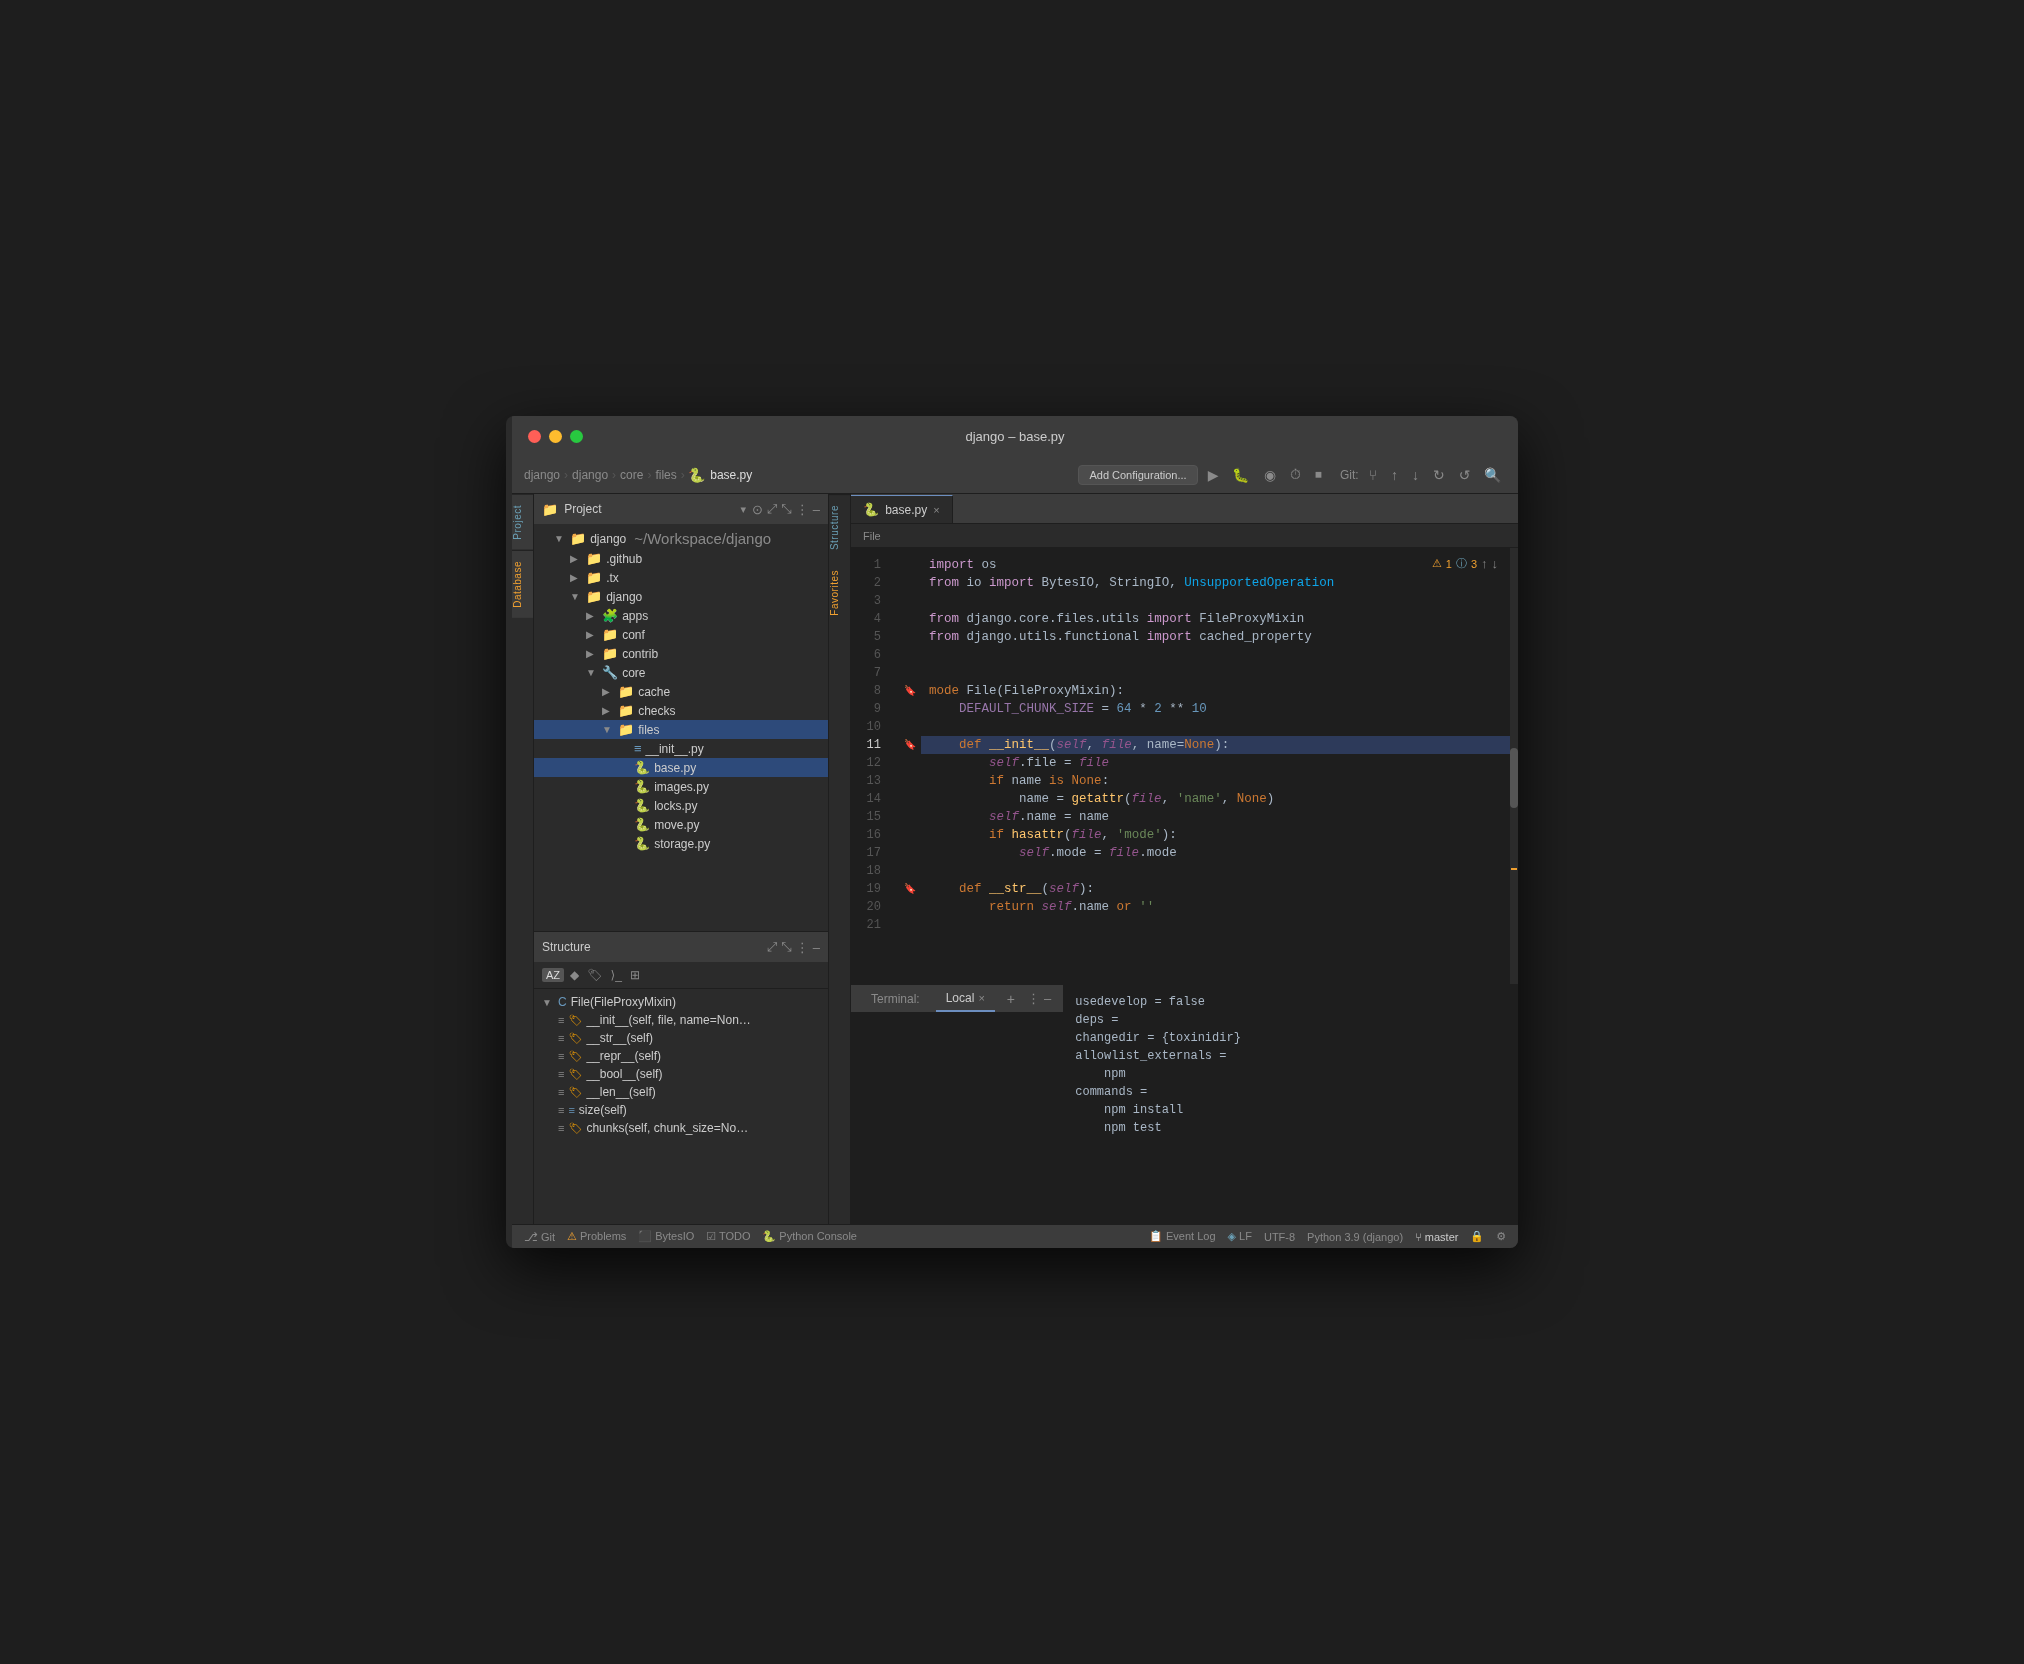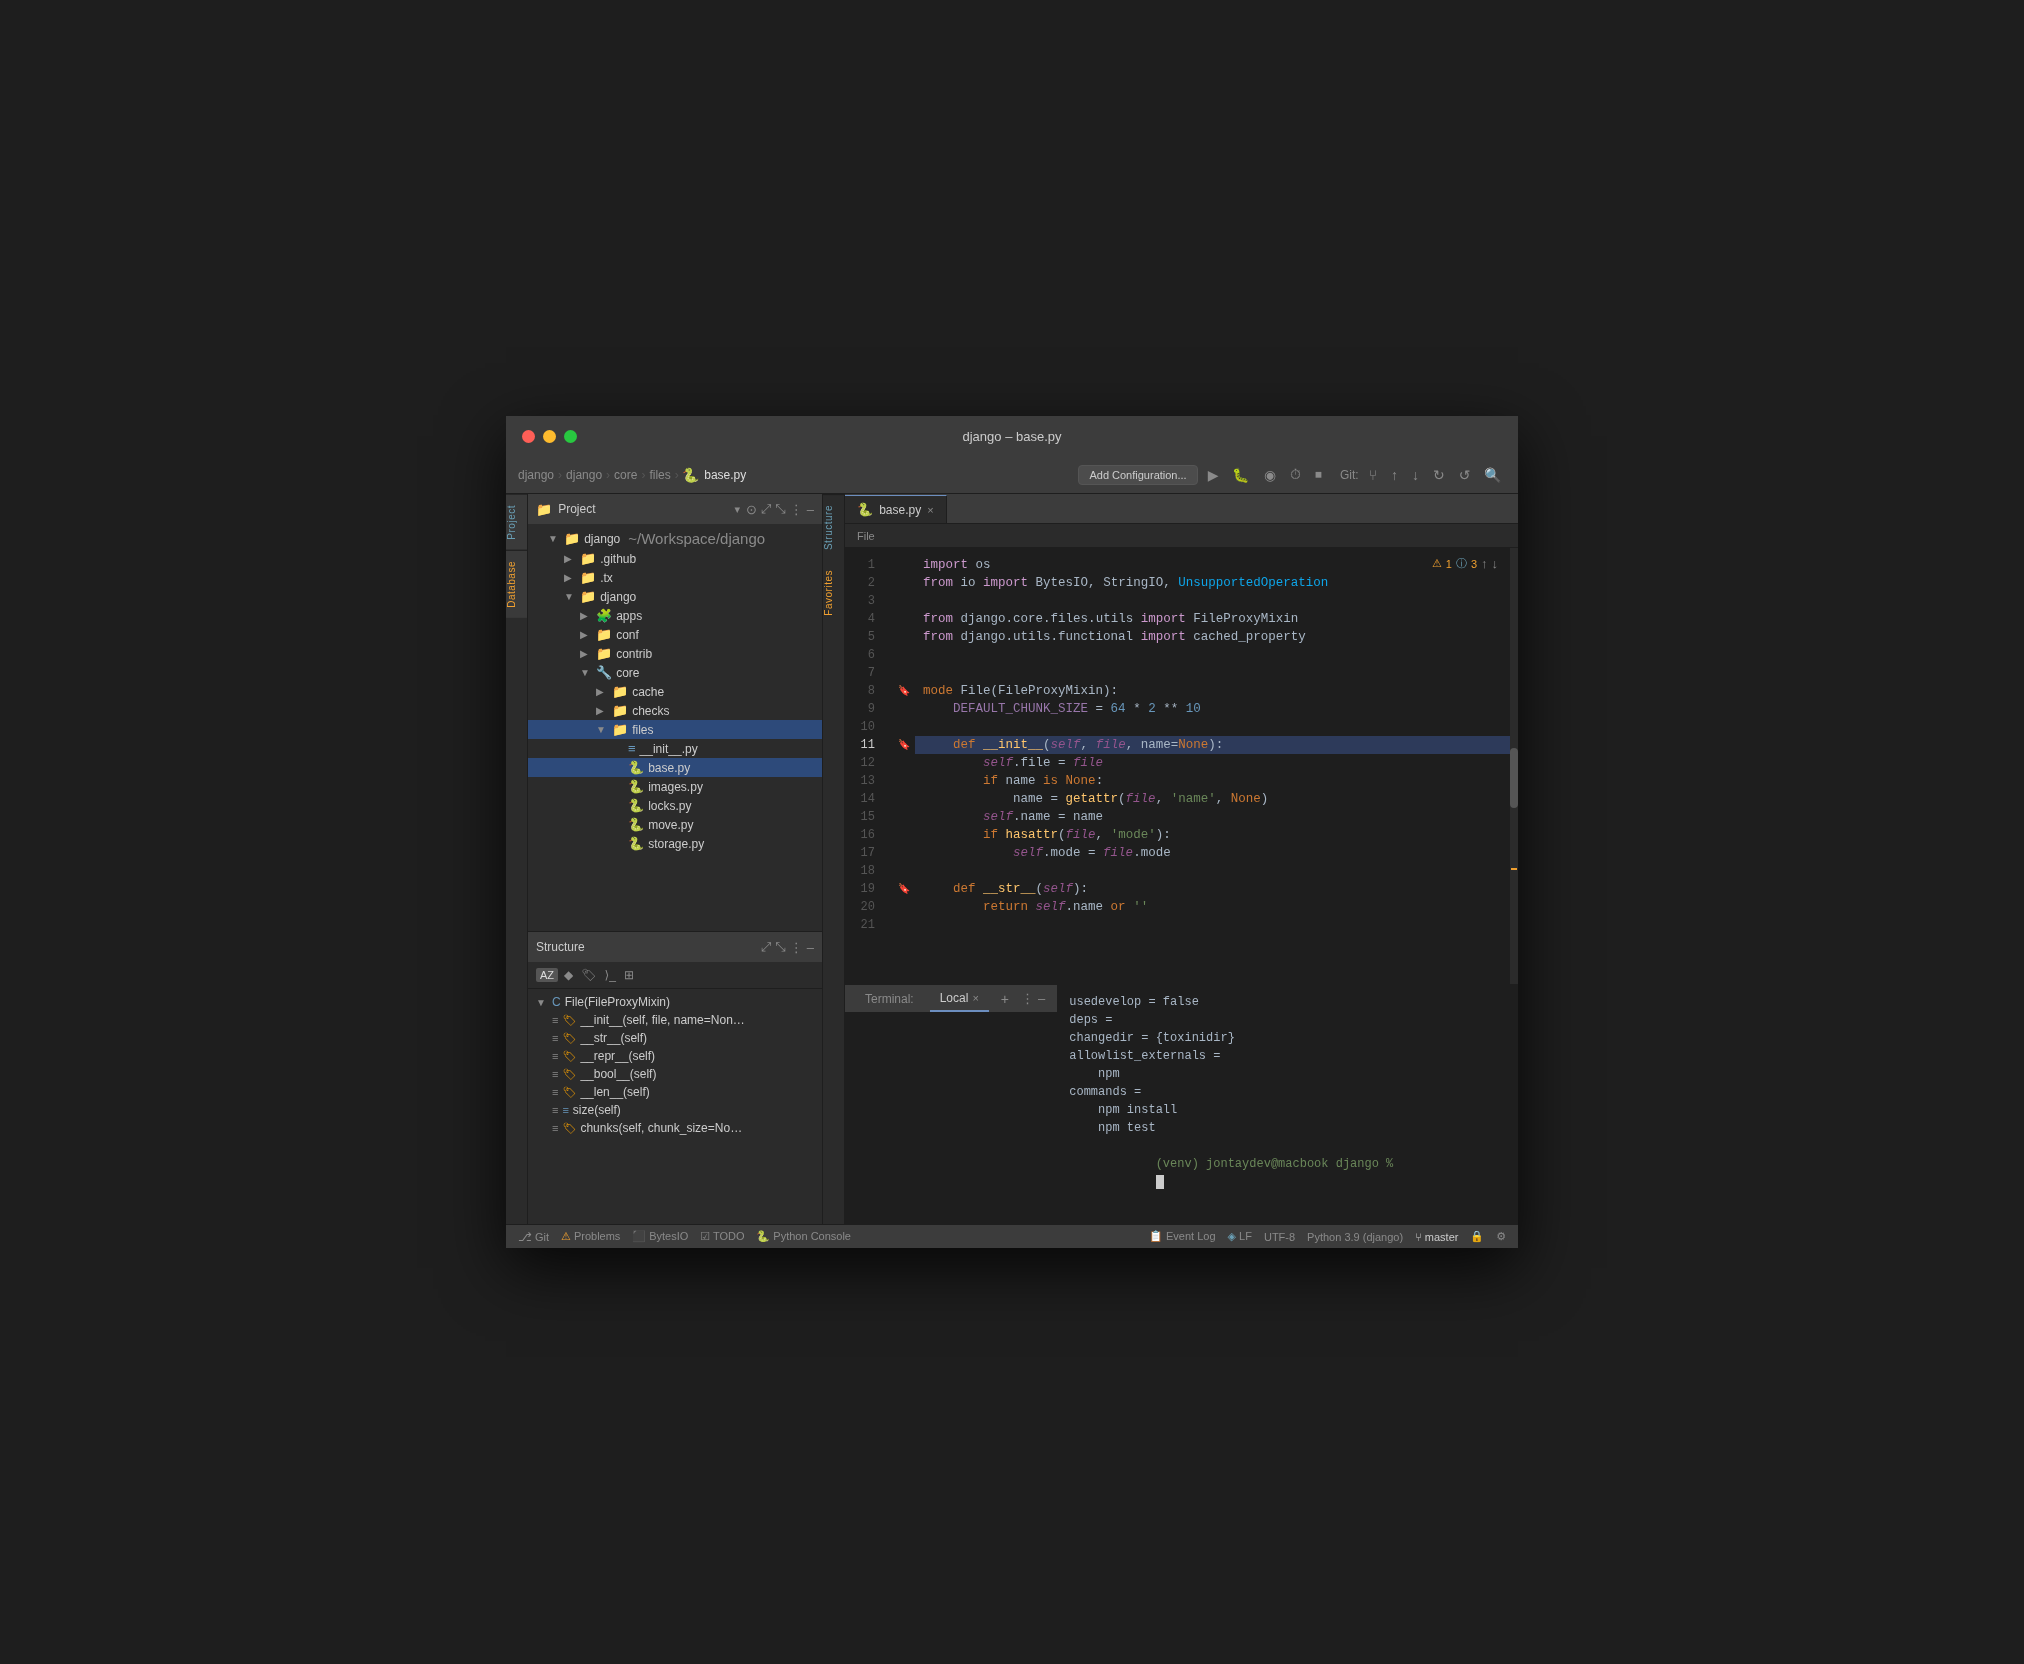--- a/index.html
+++ b/index.html
@@ -9,25 +9,26 @@
       display: flex;
       justify-content: center;
       align-items: center;
       min-height: 100vh;
       padding: 20px;
     }
     .window {
       width: 1012px;
       height: 832px;
       background: #2b2b2b;
-      border-radius: 0;
+      border-radius: 8px;
       overflow: hidden;
       box-shadow: 0 20px 60px rgba(0,0,0,0.8);
       display: flex;
       flex-direction: column;
+      padding-left: 6px;
     }
     
     .titlebar {
       height: 40px;
       background: #3c3c3c;
       display: flex;
       align-items: center;
       padding: 0 16px;
       flex-shrink: 0;
       position: relative;
@@ -835,24 +836,20 @@
         </div>
         <div class="terminal-content">
           <div class="terminal-line">usedevelop = false</div>
           <div class="terminal-line">deps =</div>
           <div class="terminal-line">changedir = {toxinidir}</div>
           <div class="terminal-line">allowlist_externals =</div>
           <div class="terminal-line">    npm</div>
           <div class="terminal-line">commands =</div>
           <div class="terminal-line">    npm install</div>
           <div class="terminal-line">    npm test</div>
-          <div class="terminal-line">
-            <span class="term-prompt">(venv) jontaydev@macbook django % </span>
-            <span class="term-cursor"></span>
-          </div>
         </div>
       </div>
     </div>
   </div>
 
   <div class="status-bar">
     <div class="status-left">
       <span class="status-item">
         <span class="status-icon">⎇</span>
         <span>Git</span>

